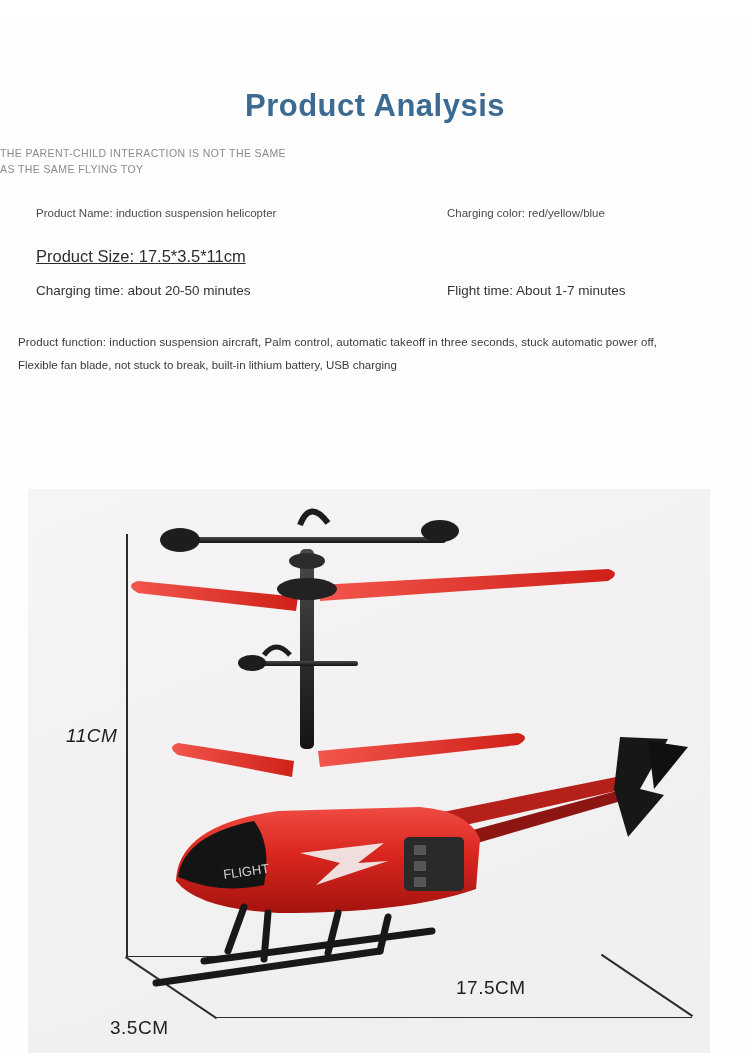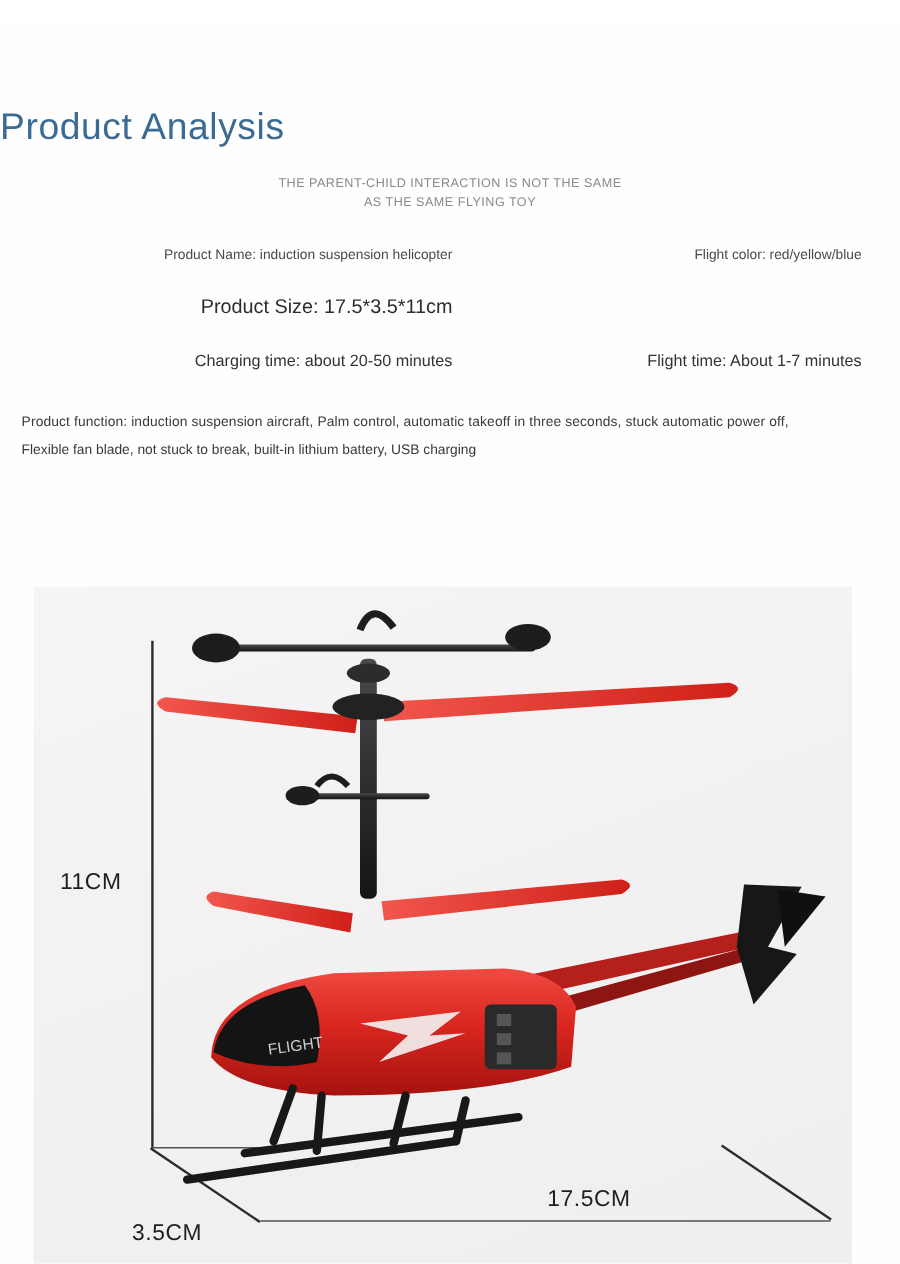--- a/index.html
+++ b/index.html
@@ -19,60 +19,58 @@
 
   .page {
     width: 750px;
     height: 1053px;
     position: relative;
     background: #fefefe;
   }
 
   
   .title {
-    text-align: left;
+    text-align: center;
     font-size: 31px;
     color: #3b6b93;
-    font-weight: 400;
+    font-weight: 700;
     letter-spacing: 0.5px;
     padding-top: 68px;
     line-height: 1.1;
   }
   .subtitle {
-    text-align: center;
     font-size: 10.5px;
     color: #8a8a8a;
     letter-spacing: 0.4px;
     margin-top: 22px;
     line-height: 1.55;
   }
 
   
   .specs {
     margin: 30px 0 0 0;
     padding: 0 32px 0 36px;
     position: relative;
-    text-align: right;
   }
   .spec-row {
     display: flex;
     width: 100%;
     align-items: baseline;
   }
   .spec-cell {
     width: 50%;
     color: #333;
     line-height: 1.2;
   }
   .spec-cell.right { padding-left: 70px; }
 
   .row-1 { margin-bottom: 26px; }
   .row-1 .spec-cell { font-size: 11.5px; color: #4a4a4a; }
 
-  .row-2 { margin-bottom: 26px; }
+  .row-2 { margin-bottom: 16px; text-decoration: underline; }
   .row-2 .spec-cell { font-size: 16.5px; color: #2d2d2d; }
 
   .row-3 { margin-bottom: 0; }
   .row-3 .spec-cell { font-size: 13.5px; color: #333; }
 
   .func {
     margin-top: 32px;
     padding: 0 18px;
     text-align: left;
     font-size: 11.5px;
@@ -106,43 +104,43 @@
     background: #2c2c2c;
     transform-origin: 0 0;
   }
 
   .dim-label {
     position: absolute;
     font-size: 19px;
     color: #1f1f1f;
     letter-spacing: 0.5px;
   }
-  .dim-11 { left: 22px; top: 236px; }
-  .dim-175 { left: 428px; top: 500px; }
+  .dim-11 { left: 38px; top: 236px; font-style: italic; }
+  .dim-175 { left: 428px; top: 488px; }
   .dim-35 { left: 66px; top: 528px; margin-left: 16px; }
 
   
   .heli { position: absolute; left: 0; top: 0; width: 682px; height: 570px; }
 </style>
 </head>
 <body>
 
 <div class="page">
 
   <h1 class="title">Product Analysis</h1>
 
   <div class="subtitle">
     <span>THE PARENT-CHILD INTERACTION IS NOT THE SAME</span><br>
     <span>AS THE SAME FLYING TOY</span>
   </div>
 
   <div class="specs">
     <div class="spec-row row-1">
       <div class="spec-cell left">Product Name: induction suspension helicopter</div>
-      <div class="spec-cell right">Flight color: red/yellow/blue</div>
+      <div class="spec-cell right">Charging color: red/yellow/blue</div>
     </div>
     <div class="spec-row row-2">
       <div class="spec-cell left">Product Size: 17.5*3.5*11cm</div>
     </div>
     <div class="spec-row row-3">
       <div class="spec-cell left">Charging time: about 20-50 minutes</div>
       <div class="spec-cell right">Flight time: About 1-7 minutes</div>
     </div>
   </div>
 

